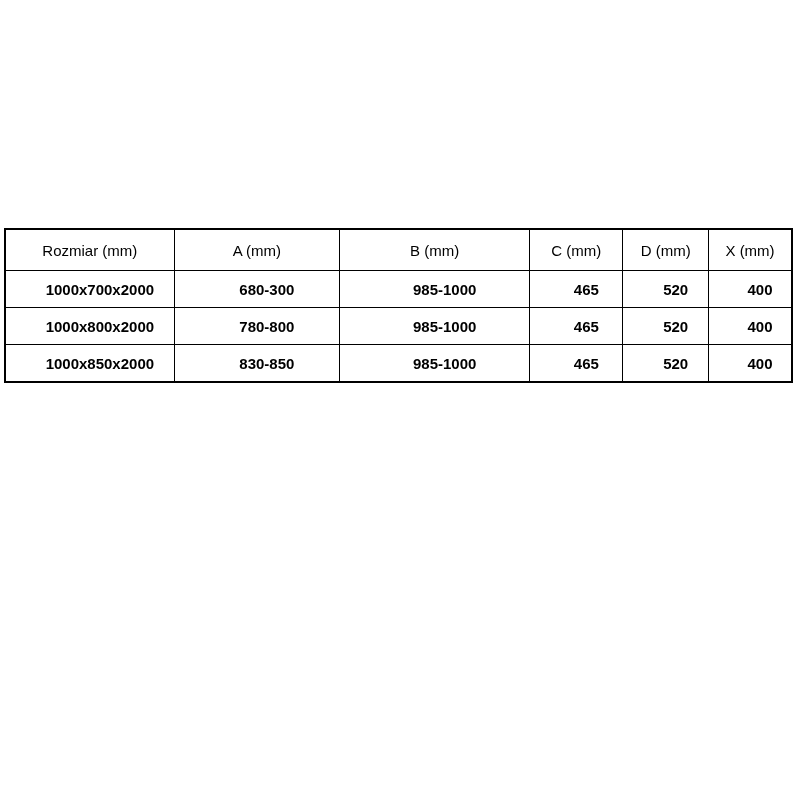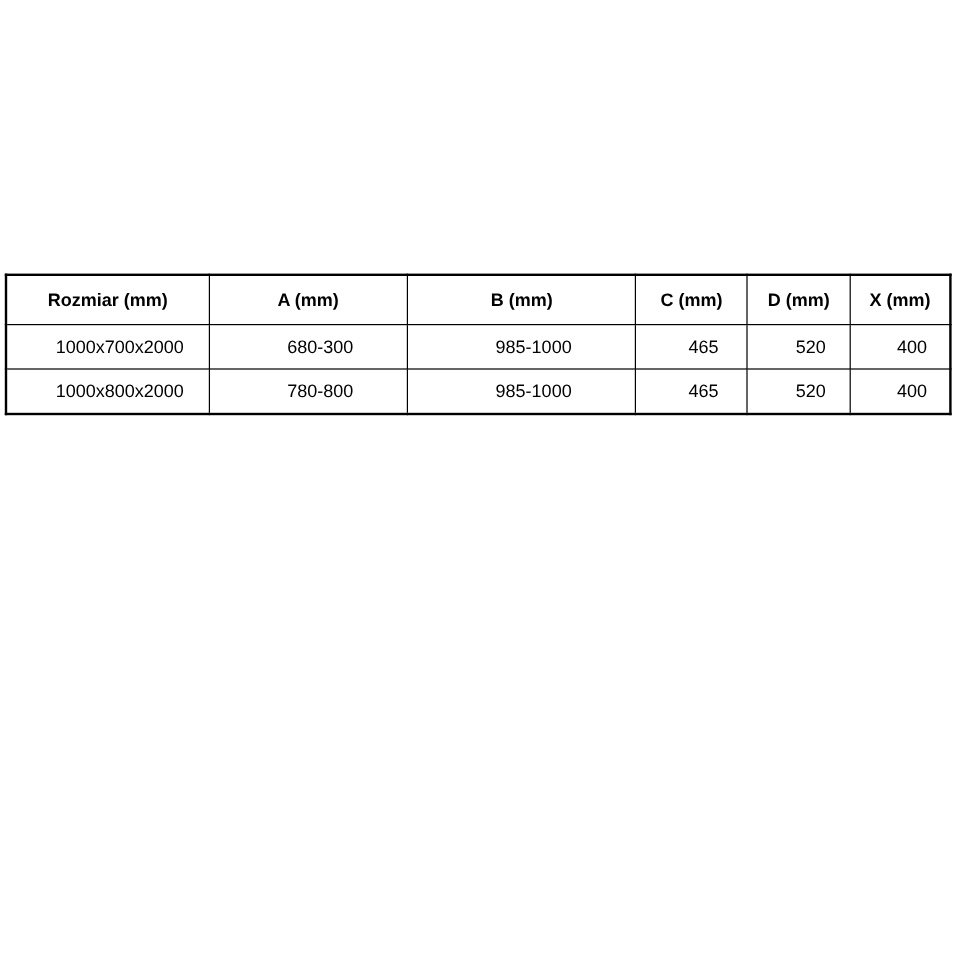--- a/index.html
+++ b/index.html
@@ -33,25 +33,25 @@
     border: 1.5px solid #000000;
     text-align: center;
     vertical-align: middle;
     font-size: 15px;
     line-height: 1;
     padding: 0;
     overflow: hidden;
     white-space: nowrap;
   }
   table.spec-table th {
-    font-weight: bold;
+    font-weight: normal;
     height: 40px;
   }
   table.spec-table td {
-    font-weight: normal;
+    font-weight: bold;
     height: 36px;
     padding-left: 20px;
   }
   col.c-rozmiar { width: 21.5%; }
   col.c-a       { width: 21.0%; }
   col.c-b       { width: 24.2%; }
   col.c-c       { width: 11.8%; }
   col.c-d       { width: 10.9%; }
   col.c-x       { width: 10.6%; }
 </style>
@@ -88,15 +88,23 @@
           <td>400</td>
         </tr>
         <tr>
           <td>1000x800x2000</td>
           <td>780-800</td>
           <td>985-1000</td>
           <td>465</td>
           <td>520</td>
           <td>400</td>
         </tr>
+        <tr>
+          <td>1000x850x2000</td>
+          <td>830-850</td>
+          <td>985-1000</td>
+          <td>465</td>
+          <td>520</td>
+          <td>400</td>
+        </tr>
       </tbody>
   </table>
 </div>
 
 </body></html>

